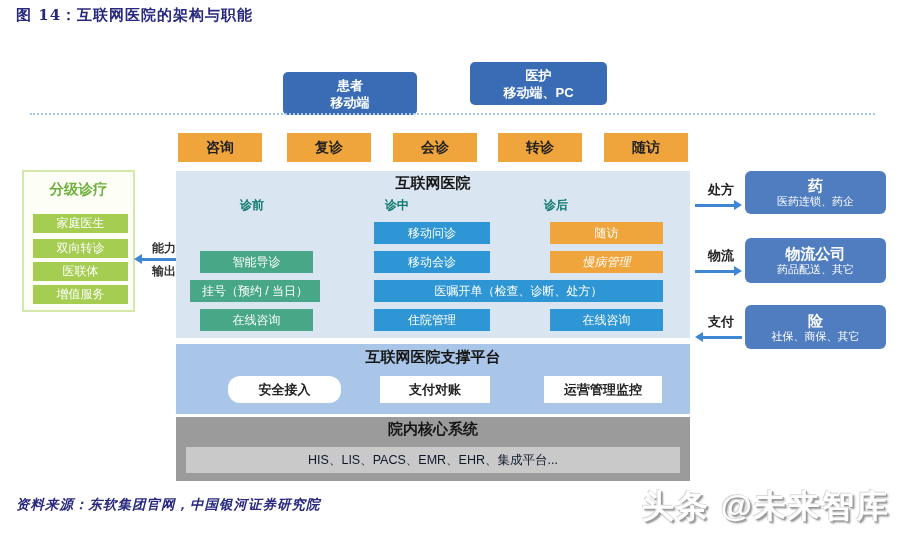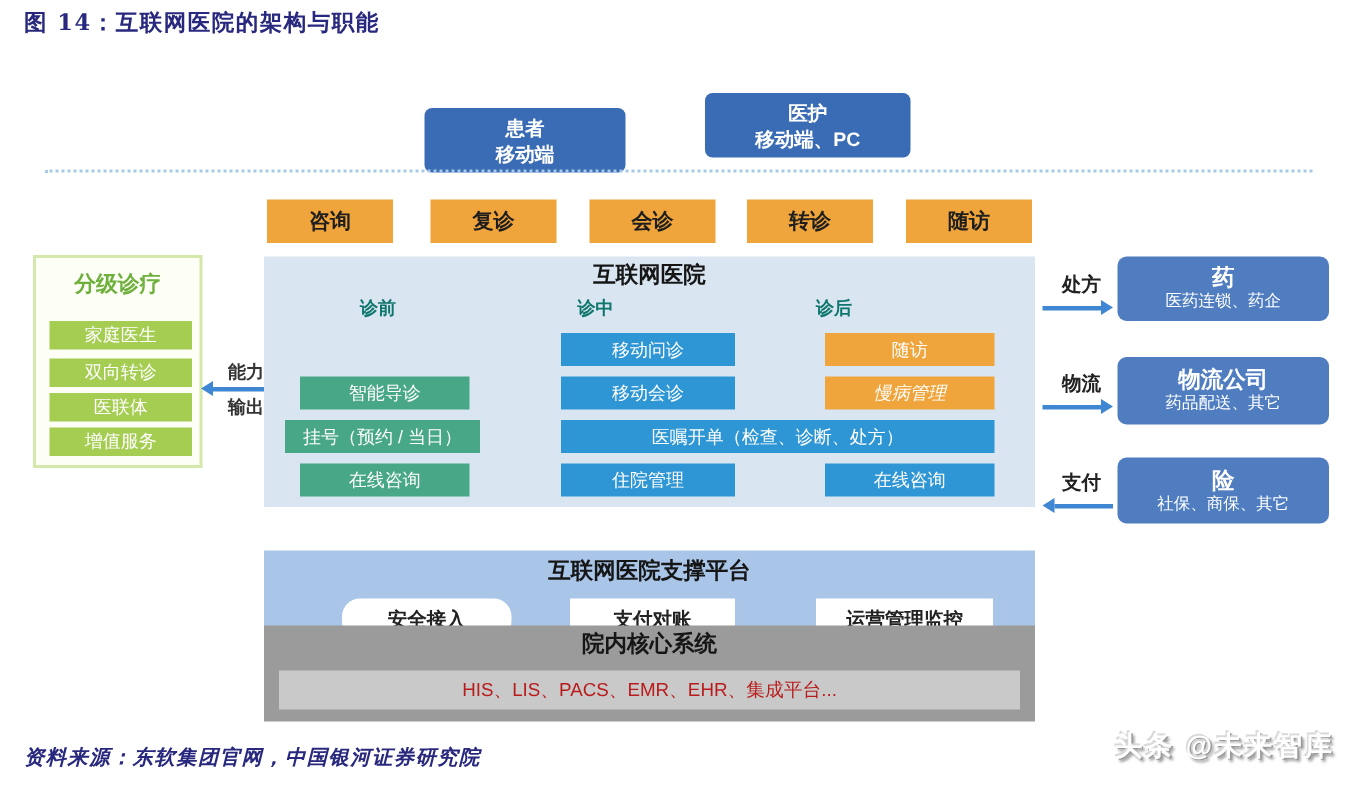--- a/index.html
+++ b/index.html
@@ -6,21 +6,21 @@
   .canvas{
     position:relative;width:904px;height:533px;background:#ffffff;overflow:hidden;
     font-family:"Liberation Sans",sans-serif;
   }
   .abs{position:absolute;box-sizing:border-box;}
   .box{position:absolute;box-sizing:border-box;display:flex;align-items:center;justify-content:center;text-align:center;}
   .col{flex-direction:column;}
 
   .fig-title{font-family:"DejaVu Serif",serif;font-weight:bold;font-size:15px;color:var(--navy);letter-spacing:1px;}
   .fig-source{font-family:"DejaVu Serif",serif;font-style:italic;font-weight:bold;font-size:13.5px;color:var(--navy);letter-spacing:1px;}
-  .watermark{font-weight:bold;font-size:18px;color:#ffffff;letter-spacing:2px;
+  .watermark{font-weight:bold;font-size:32px;color:#ffffff;letter-spacing:2px;
     text-shadow:-1px -1px 0 #d9d9d9,1px 1px 0 #9a9a9a,2px 2px 2px #8f8f8f;}
 
   .client{background:var(--clientblue);color:#fff;border-radius:5px;font-weight:bold;font-size:13px;line-height:17px;}
   .dash{border-top:2px dotted var(--dashblue);height:0;}
 
   .service{background:var(--orange);color:#1e1e1e;font-weight:bold;font-size:14px;}
 
   .leftpanel{background:var(--leftbg);border:2px solid var(--leftborder);}
   .lp-title{position:absolute;left:0;right:0;top:8px;text-align:center;color:var(--greentitle);font-weight:bold;font-size:14.5px;}
   .leaf{background:var(--leafgreen);color:#fff;font-size:12px;}
@@ -42,21 +42,21 @@
   .cap{position:absolute;font-size:12px;font-weight:bold;color:#333;text-align:center;}
 
   .partner{background:var(--partnerblue);color:#fff;border-radius:6px;}
   .partner .t{font-size:15px;font-weight:bold;line-height:17px;}
   .partner .s{font-size:11px;line-height:14px;}
 
   .support{background:var(--supportblue);}
   .pitem{background:#ffffff;color:#222;font-weight:bold;font-size:13px;}
 
   .core{background:var(--coregray);}
-  .cinner{background:var(--coreinner);color:#b91c1c;font-size:12.5px;text-align:right;}
+  .cinner{background:var(--coreinner);color:#0f172a;font-size:12.5px;text-align:right;}
 </style>
 </head>
 <body>
 
 <div class="canvas">
 
   <div class="abs fig-title" style="left:16px;top:6px;">图 14：互联网医院的架构与职能</div>
 
   <div class="box col client" style="left:283px;top:72px;width:134px;height:43px;">
     <div>患者</div>
@@ -133,21 +133,21 @@
   <div class="flowlbl" style="left:699px;top:313px;width:44px;">支付</div>
   <div class="harrow" style="left:695px;top:332px;width:47px;">
     <span class="hd hd-l"></span>
       <span class="line"></span>
   </div>
   <div class="box col partner" style="left:745px;top:305px;width:141px;height:44px;">
     <div class="t">险</div>
     <div class="s">社保、商保、其它</div>
   </div>
 
-  <div class="abs support" style="left:176px;top:344px;width:514px;height:70px;margin-top:23px;">
+  <div class="abs support" style="left:176px;top:344px;width:514px;height:70px;">
     <div class="panel-title" style="top:4px;">互联网医院支撑平台</div>
     <div class="box pitem" style="left:52px;top:32px;width:113px;height:27px;border-radius:12px;">安全接入</div>
     <div class="box pitem" style="left:204px;top:32px;width:110px;height:27px;">支付对账</div>
     <div class="box pitem" style="left:368px;top:32px;width:118px;height:27px;">运营管理监控</div>
   </div>
 
   <div class="abs core" style="left:176px;top:417px;width:514px;height:64px;">
     <div class="panel-title" style="top:3px;">院内核心系统</div>
     <div class="box cinner" style="left:10px;top:30px;width:494px;height:26px;">HIS、LIS、PACS、EMR、EHR、集成平台...</div>
   </div>

